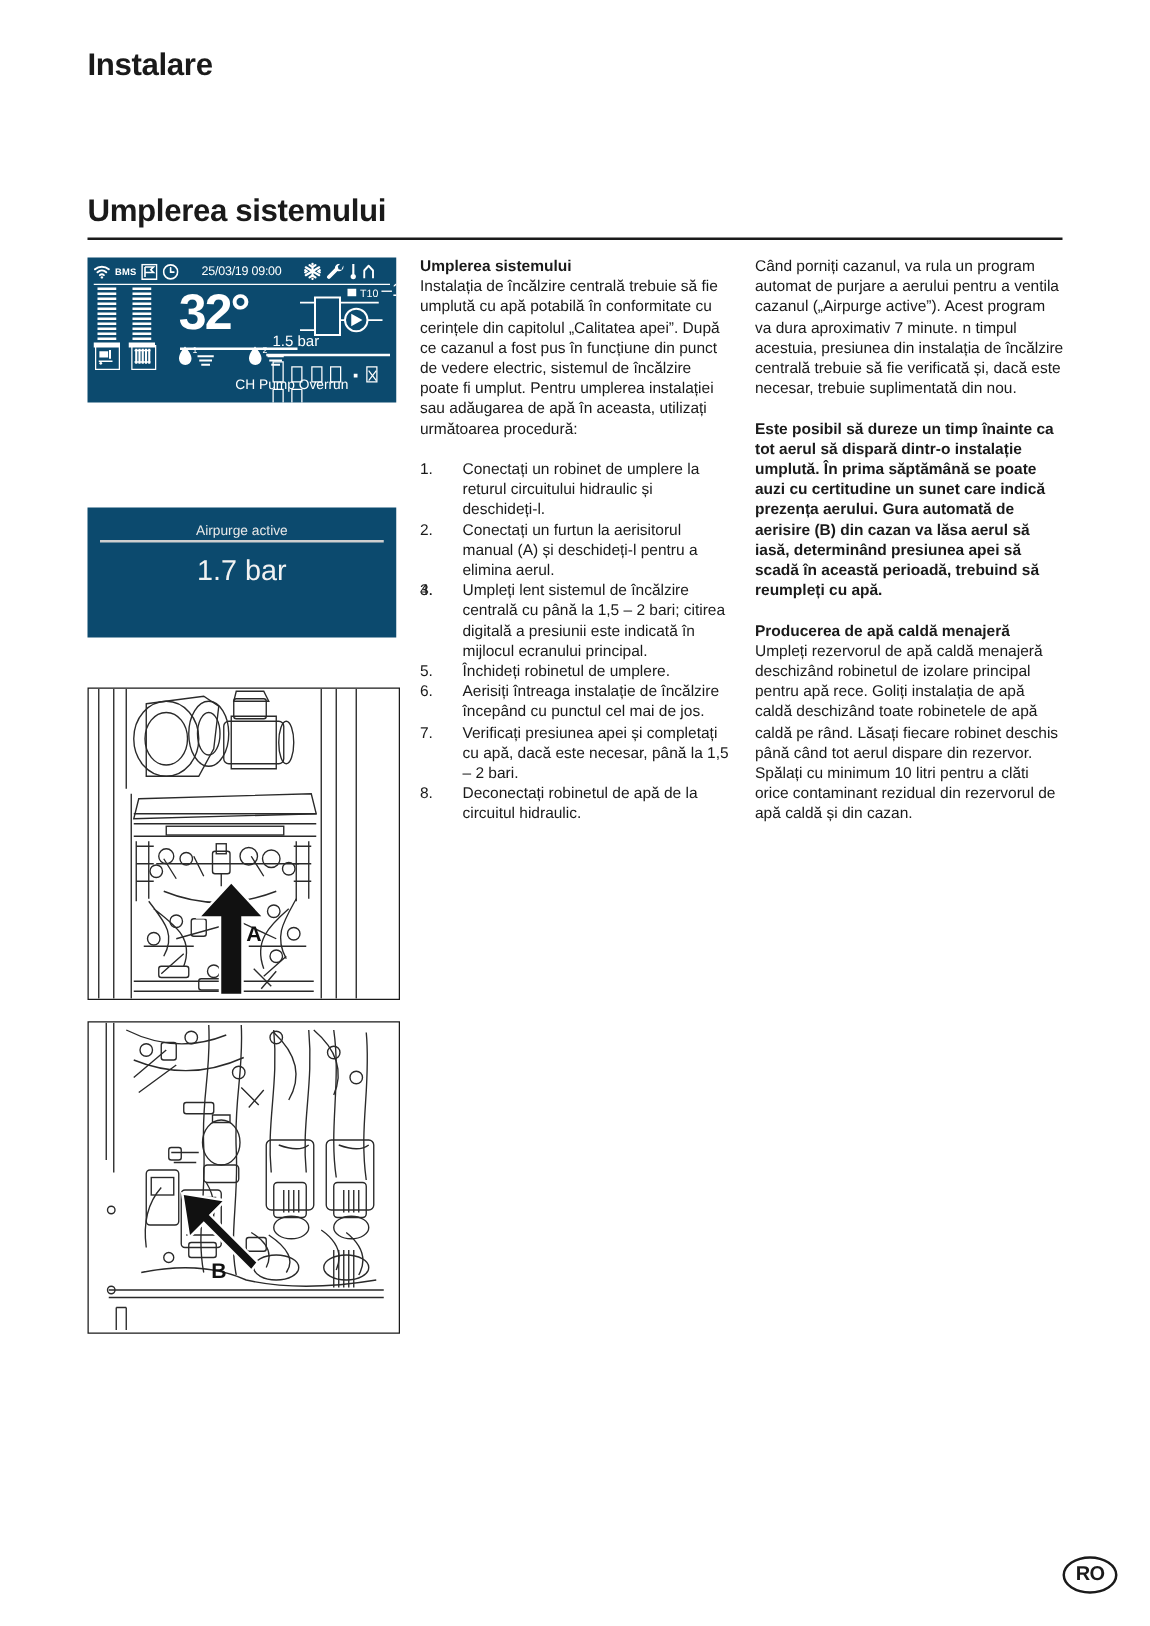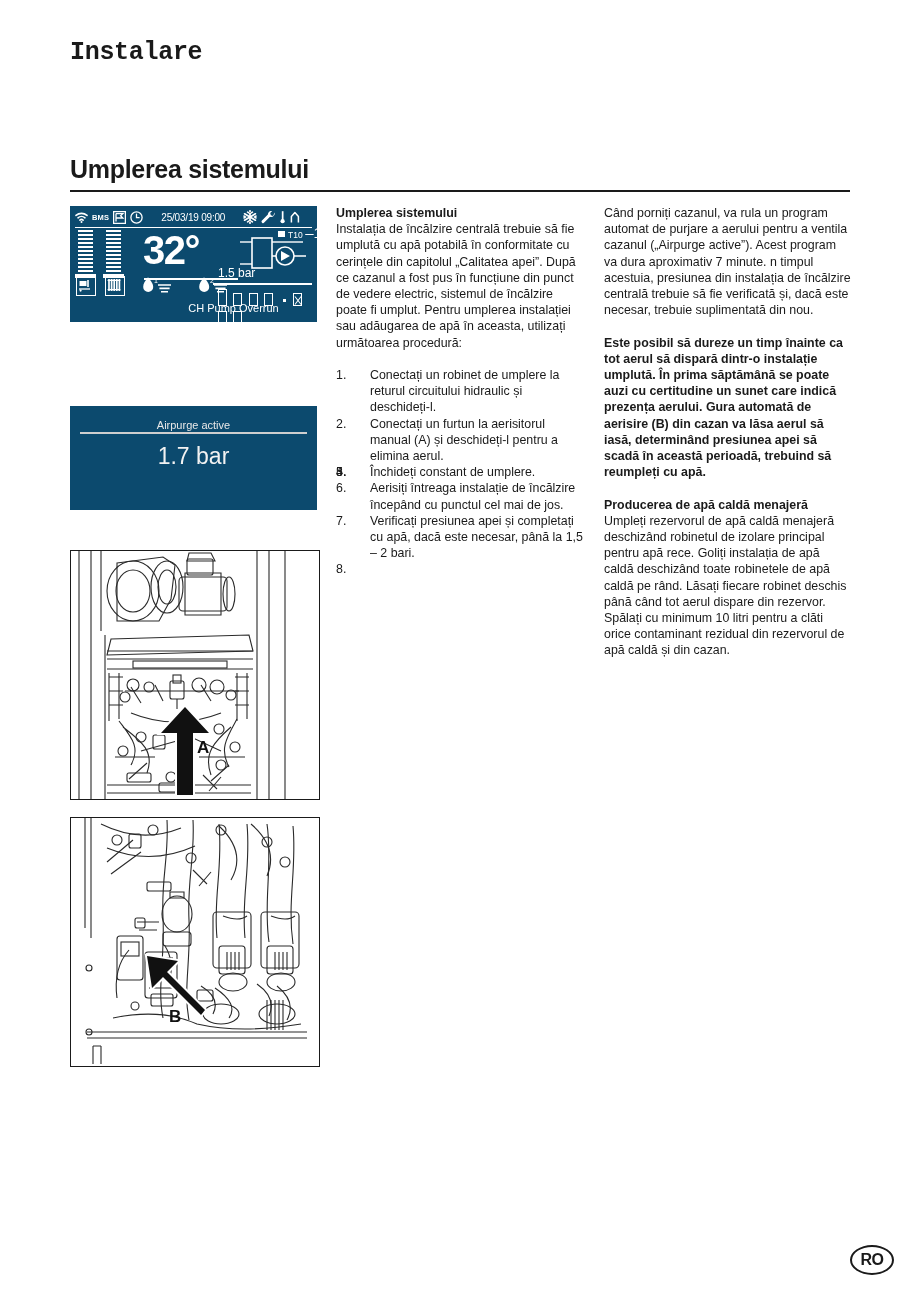--- a/index.html
+++ b/index.html
@@ -25,21 +25,20 @@
 
   
   .chapter-title {
     position: absolute;
     left: 70px;
     top: 38px;
     font-size: 25px;
     font-weight: bold;
     letter-spacing: -0.3px;
     color: #1a1a1a;
-    font-family: Liberation Mono, monospace;
   }
   .section-title {
     position: absolute;
     left: 70px;
     top: 155px;
     font-size: 25px;
     font-weight: bold;
     letter-spacing: -0.3px;
     color: #1a1a1a;
   }
@@ -606,35 +605,37 @@
       </li>
       <li>
         <span class="num">2.</span>
         <span>Conectați un furtun la aerisitorul manual (A) și deschideți-l pentru a elimina aerul.</span>
       </li>
       <li>
         <span class="num">3.</span>
       </li>
       <li>
         <span class="num">4.</span>
+        <span>Umpleți lent sistemul de încălzire centrală cu până la 1,5 – 2 bari; citirea digitală a presiunii este indicată în mijlocul ecranului principal.</span>
       </li>
       <li>
         <span class="num">5.</span>
-        <span>Închideți constant de umplere.</span>
+        <span>Închideți robinetul de umplere.</span>
       </li>
       <li>
         <span class="num">6.</span>
         <span>Aerisiți întreaga instalație de încălzire începând cu punctul cel mai de jos.</span>
       </li>
       <li>
         <span class="num">7.</span>
         <span>Verificați presiunea apei și completați cu apă, dacă este necesar, până la 1,5 – 2 bari.</span>
       </li>
       <li>
         <span class="num">8.</span>
+        <span>Deconectați robinetul de apă de la circuitul hidraulic.</span>
       </li>
     </ol>
   </div>
 
   <div class="col col-right">
     <div class="para">Când porniți cazanul, va rula un program automat de purjare a aerului pentru a ventila cazanul („Airpurge active”). Acest program va dura aproximativ 7 minute. n timpul acestuia, presiunea din instalația de încălzire centrală trebuie să fie verificată și, dacă este necesar, trebuie suplimentată din nou.</div>
     <div class="gap"></div>
     <div class="para bold">Este posibil să dureze un timp înainte ca tot aerul să dispară dintr-o instalație umplută. În prima săptămână se poate auzi cu certitudine un sunet care indică prezența aerului. Gura automată de aerisire (B) din cazan va lăsa aerul să iasă, determinând presiunea apei să scadă în această perioadă, trebuind să reumpleți cu apă.</div>
     <div class="gap"></div>
     <div class="para bold">Producerea de apă caldă menajeră</div>

